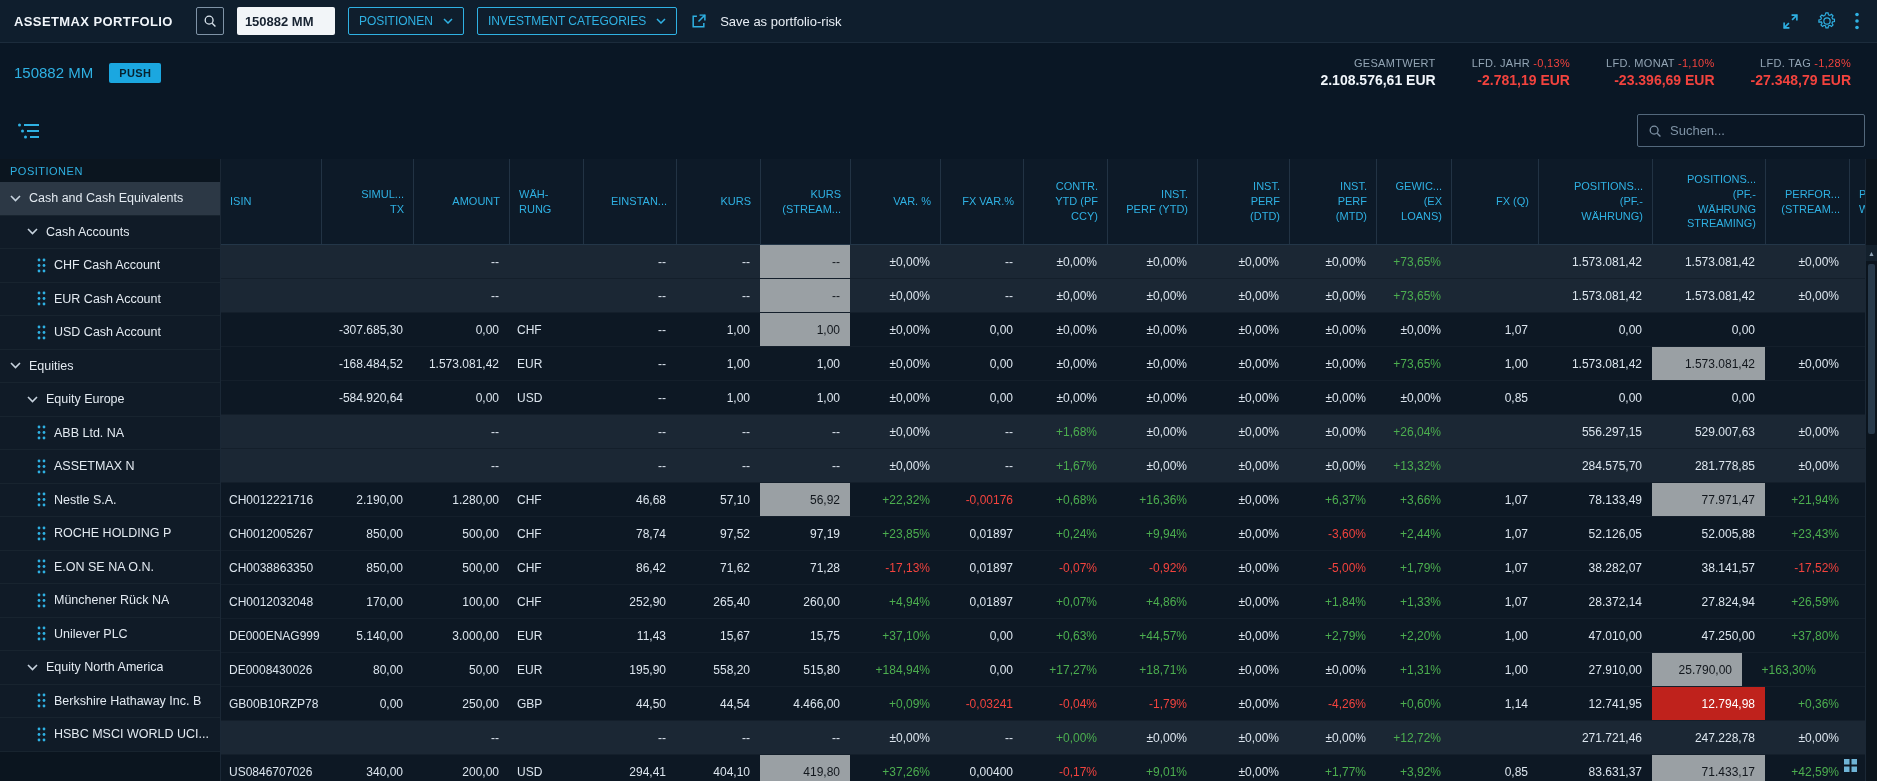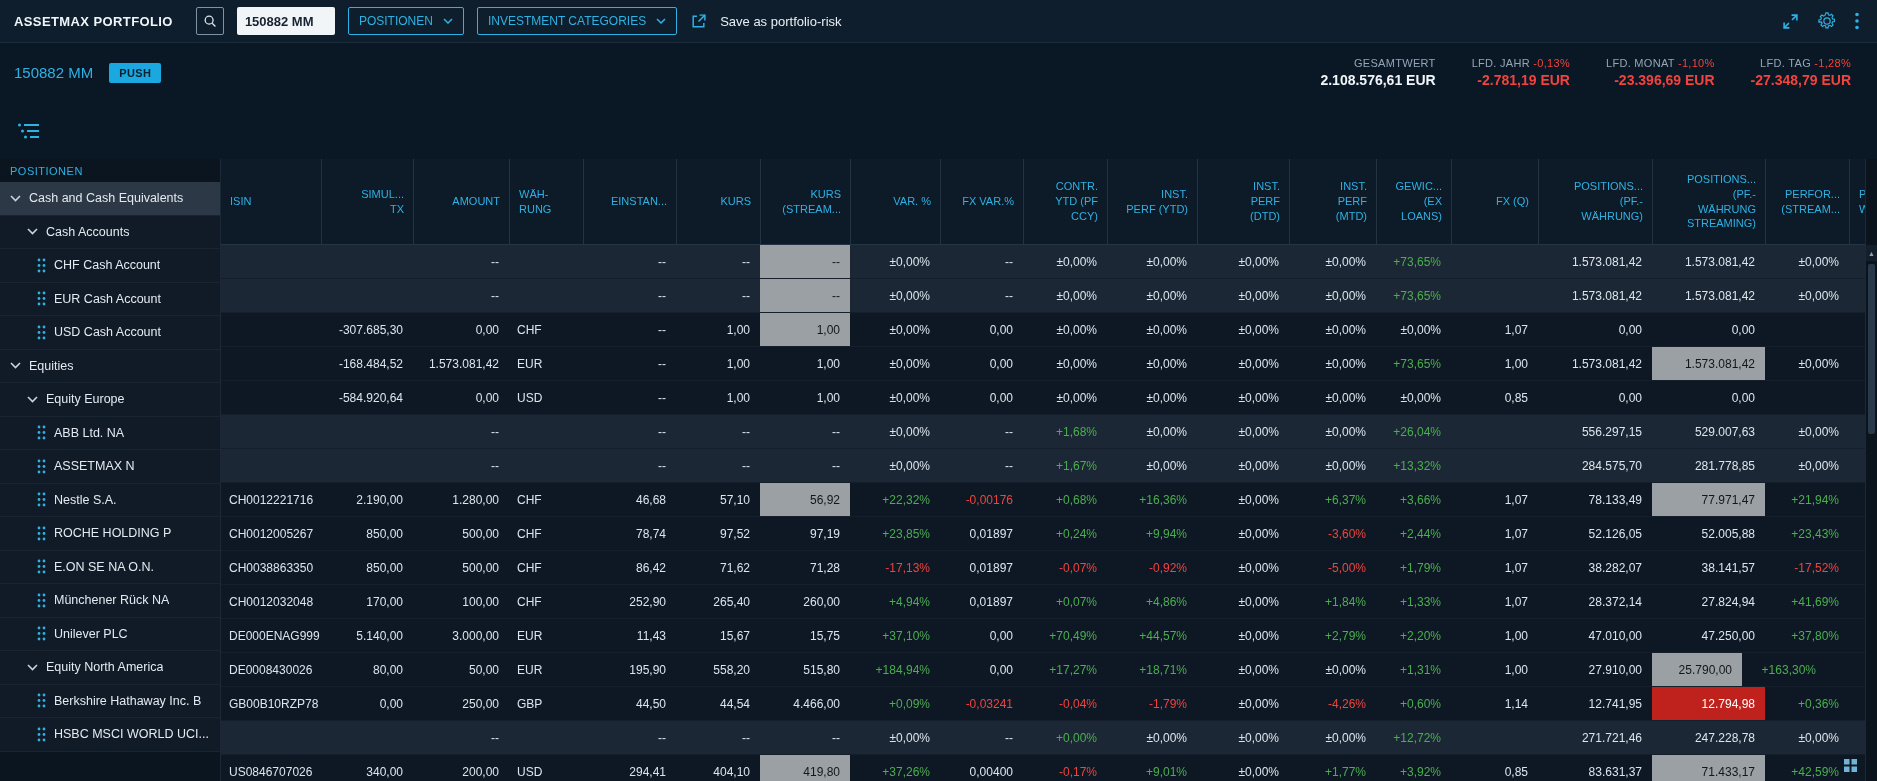--- a/index.html
+++ b/index.html
@@ -172,20 +172,29 @@
     <span class="icon accent">
       <svg width="22" height="16" viewBox="0 0 22 16">
           <circle cx="1.5" cy="2" r="1.5" fill="currentColor"></circle>
           <line x1="6" y1="2" x2="21" y2="2" stroke="currentColor" stroke-width="2"></line>
           <circle cx="4.5" cy="8" r="1.5" fill="currentColor"></circle>
           <line x1="9" y1="8" x2="21" y2="8" stroke="currentColor" stroke-width="2"></line>
           <circle cx="7.5" cy="14" r="1.5" fill="currentColor"></circle>
           <line x1="12" y1="14" x2="21" y2="14" stroke="currentColor" stroke-width="2"></line>
         </svg>
     </span>
+    <div class="searchbox">
+      <span class="icon">
+        <svg width="14" height="14" viewBox="0 0 16 16">
+            <circle cx="7" cy="7" r="4.5" fill="none" stroke="currentColor" stroke-width="1.5"></circle>
+            <line x1="10.5" y1="10.5" x2="14.2" y2="14.2" stroke="currentColor" stroke-width="1.5"></line>
+          </svg>
+      </span>
+      <input placeholder="Suchen..." style="">
+    </div>
   </div>
 
   <div class="main">
     <div class="sidebar">
       <div class="sidebar-title">POSITIONEN</div>
       <div id="tree">
           <div class="tree-item lvl0 selected">
             <span class="chev">
               <svg width="11" height="7" viewBox="0 0 11 7">
                 <polyline points="1,1 5.5,5.5 10,1" fill="none" stroke="currentColor" stroke-width="1.6"></polyline>
@@ -646,34 +655,34 @@
             <div class="td ar pos" style="width: 90px;">+4,94%</div>
             <div class="td ar" style="width: 83px;">0,01897</div>
             <div class="td ar pos" style="width: 84px;">+0,07%</div>
             <div class="td ar pos" style="width: 90px;">+4,86%</div>
             <div class="td ar" style="width: 92px;">±0,00%</div>
             <div class="td ar pos" style="width: 87px;">+1,84%</div>
             <div class="td ar pos" style="width: 75px;">+1,33%</div>
             <div class="td ar" style="width: 87px;">1,07</div>
             <div class="td ar" style="width: 114px;">28.372,14</div>
             <div class="td ar" style="width: 113px;">27.824,94</div>
-            <div class="td ar pos" style="width: 84px;">+41,69%</div>
+            <div class="td ar pos" style="width: 84px;">+26,59%</div>
             <div class="td fill"></div>
           </div>
           <div class="tr detail">
             <div class="td al" style="width: 100px;">DE000ENAG999</div>
             <div class="td ar" style="width: 92px;">5.140,00</div>
             <div class="td ar" style="width: 96px;">3.000,00</div>
             <div class="td al" style="width: 74px;">EUR</div>
             <div class="td ar" style="width: 93px;">11,43</div>
             <div class="td ar" style="width: 84px;">15,67</div>
             <div class="td ar" style="width: 90px;">15,75</div>
             <div class="td ar pos" style="width: 90px;">+37,10%</div>
             <div class="td ar" style="width: 83px;">0,00</div>
-            <div class="td ar pos" style="width: 84px;">+70,49%</div>
+            <div class="td ar pos" style="width: 84px;">+0,63%</div>
             <div class="td ar pos" style="width: 90px;">+44,57%</div>
             <div class="td ar" style="width: 92px;">±0,00%</div>
             <div class="td ar pos" style="width: 87px;">+2,79%</div>
             <div class="td ar pos" style="width: 75px;">+2,20%</div>
             <div class="td ar" style="width: 87px;">1,00</div>
             <div class="td ar" style="width: 114px;">47.010,00</div>
             <div class="td ar" style="width: 113px;">47.250,00</div>
             <div class="td ar pos" style="width: 84px;">+37,80%</div>
             <div class="td fill"></div>
           </div>

